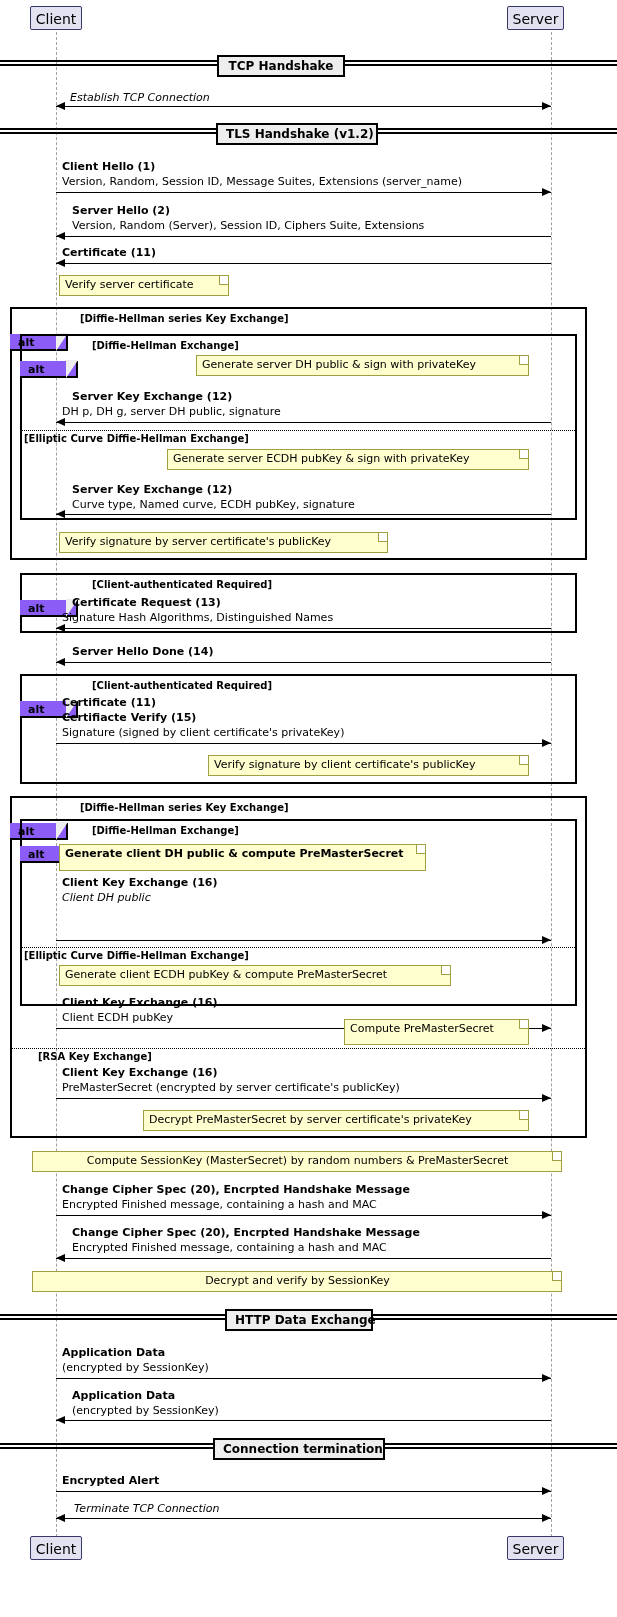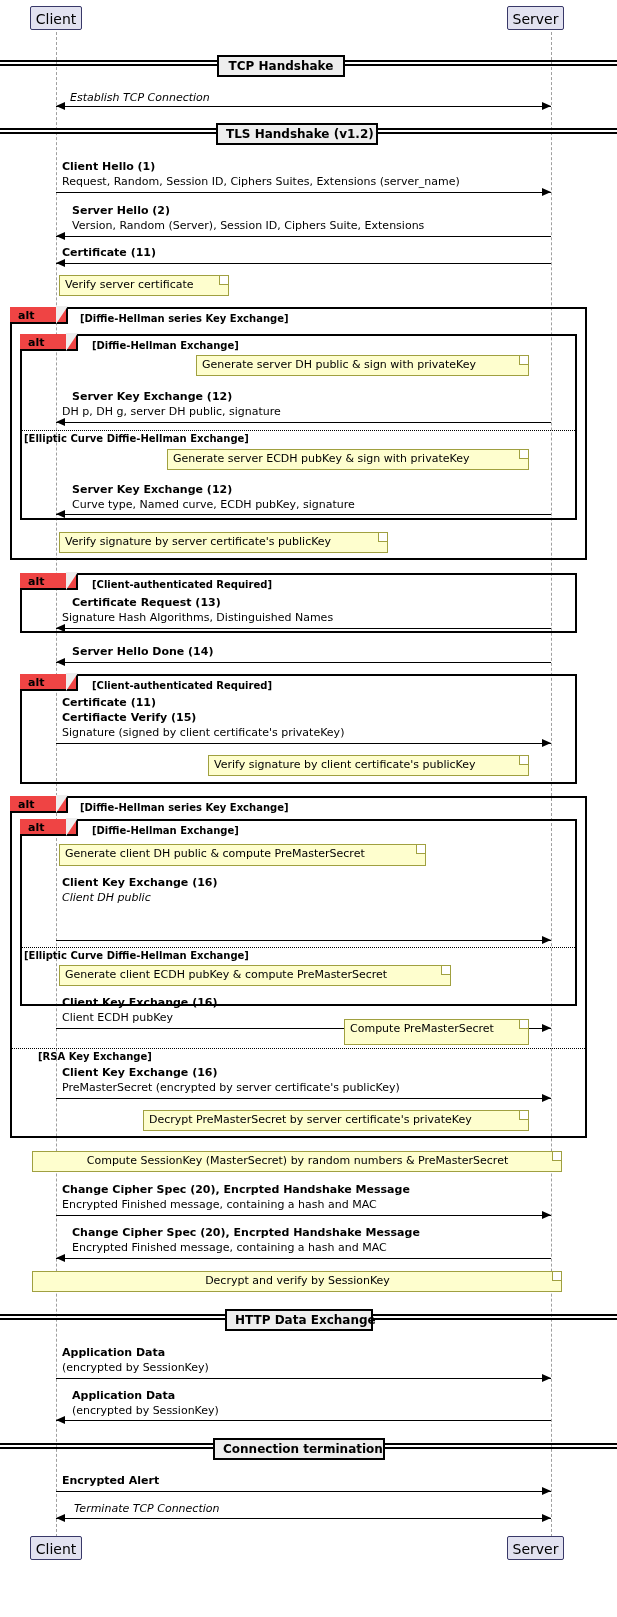--- a/index.html
+++ b/index.html
@@ -106,31 +106,32 @@
   .note.center{text-align:center;}
   
   .group{
     position:absolute;
     border:2px solid #000;
     box-sizing:border-box;
     background:transparent;
   }
   .group-tab{
     position:absolute;
-    background:#ef4444;
+    background:#8b5cf6;
     border-right:2px solid #000;
     border-bottom:2px solid #000;
     height:17px;
     font-size:11px;
     font-weight:bold;
     line-height:17px;
     padding-left:8px;
     padding-right:16px;
     box-sizing:border-box;
     color:#000;
+    margin-top:27px;
   }
   .group-tab::after{
     content:"";
     position:absolute;
     right:-2px;top:-1px;
     width:0;height:0;
     border-left:12px solid #EEEEEE;
     border-bottom:18px solid transparent;
   }
   .group-label{
@@ -165,21 +166,21 @@
 
   <div class="msg-label ital" style="left:70px;top:91px;">Establish TCP Connection</div>
   <div class="msg-line" style="left:56px;top:106px;width:495px;"></div>
   <div class="arrow-head arrow-left" style="left:56px;top:102px;"></div>
   <div class="arrow-head arrow-right" style="left:542px;top:102px;"></div>
 
   <div class="divider-lines" style="top:128px;"></div>
   <div class="divider-box" style="left:216px;top:123px;width:162px;">TLS Handshake (v1.2)</div>
 
   <div class="msg-label bold" style="left:62px;top:160px;text-align:center;">Client Hello (1)</div>
-  <div class="msg-label" style="left:62px;top:175px;">Request, Random, Session ID, Ciphers Suites, Extensions (server_name)</div>
+  <div class="msg-label" style="left:62px;top:175px;">Version, Random, Session ID, Message Suites, Extensions (server_name)</div>
   <div class="msg-line" style="left:56px;top:192px;width:495px;"></div>
   <div class="arrow-head arrow-right" style="left:542px;top:188px;"></div>
 
   <div class="msg-label bold" style="left:72px;top:204px;">Server Hello (2)</div>
   <div class="msg-label" style="left:72px;top:219px;">Version, Random (Server), Session ID, Ciphers Suite, Extensions</div>
   <div class="msg-line" style="left:56px;top:236px;width:495px;"></div>
   <div class="arrow-head arrow-left" style="left:56px;top:232px;"></div>
 
   <div class="msg-label bold" style="left:62px;top:246px;">Certificate (11)</div>
   <div class="msg-line" style="left:56px;top:263px;width:495px;"></div>
@@ -255,21 +256,21 @@
   </div>
 
   <div class="group" style="left:10px;top:796px;width:577px;height:342px;"></div>
   <div class="group-tab" style="left:10px;top:796px;width:58px;">alt</div>
   <div class="group-label" style="left:80px;top:801px;">[Diffie-Hellman series Key Exchange]</div>
 
   <div class="group" style="left:20px;top:819px;width:557px;height:187px;"></div>
   <div class="group-tab" style="left:20px;top:819px;width:58px;">alt</div>
   <div class="group-label" style="left:92px;top:824px;">[Diffie-Hellman Exchange]</div>
 
-  <div class="note" style="left:59px;top:844px;width:367px;height:22px;">
+  <div class="note" style="left:59px;top:844px;width:367px;height:27px;font-weight:bold;">
     <span class="fold"></span>
     <span>Generate client DH public &amp; compute PreMasterSecret</span>
   </div>
 
   <div class="msg-label bold" style="left:62px;top:876px;">Client Key Exchange (16)</div>
   <div class="msg-label" style="left:62px;top:891px;font-style:italic;">Client DH public</div>
   <div class="msg-line" style="left:56px;top:940px;width:495px;top:940px;"></div>
   <div class="arrow-head arrow-right" style="left:542px;top:936px;"></div>
 
   <div class="else-divider" style="left:22px;top:947px;width:553px;"></div>

